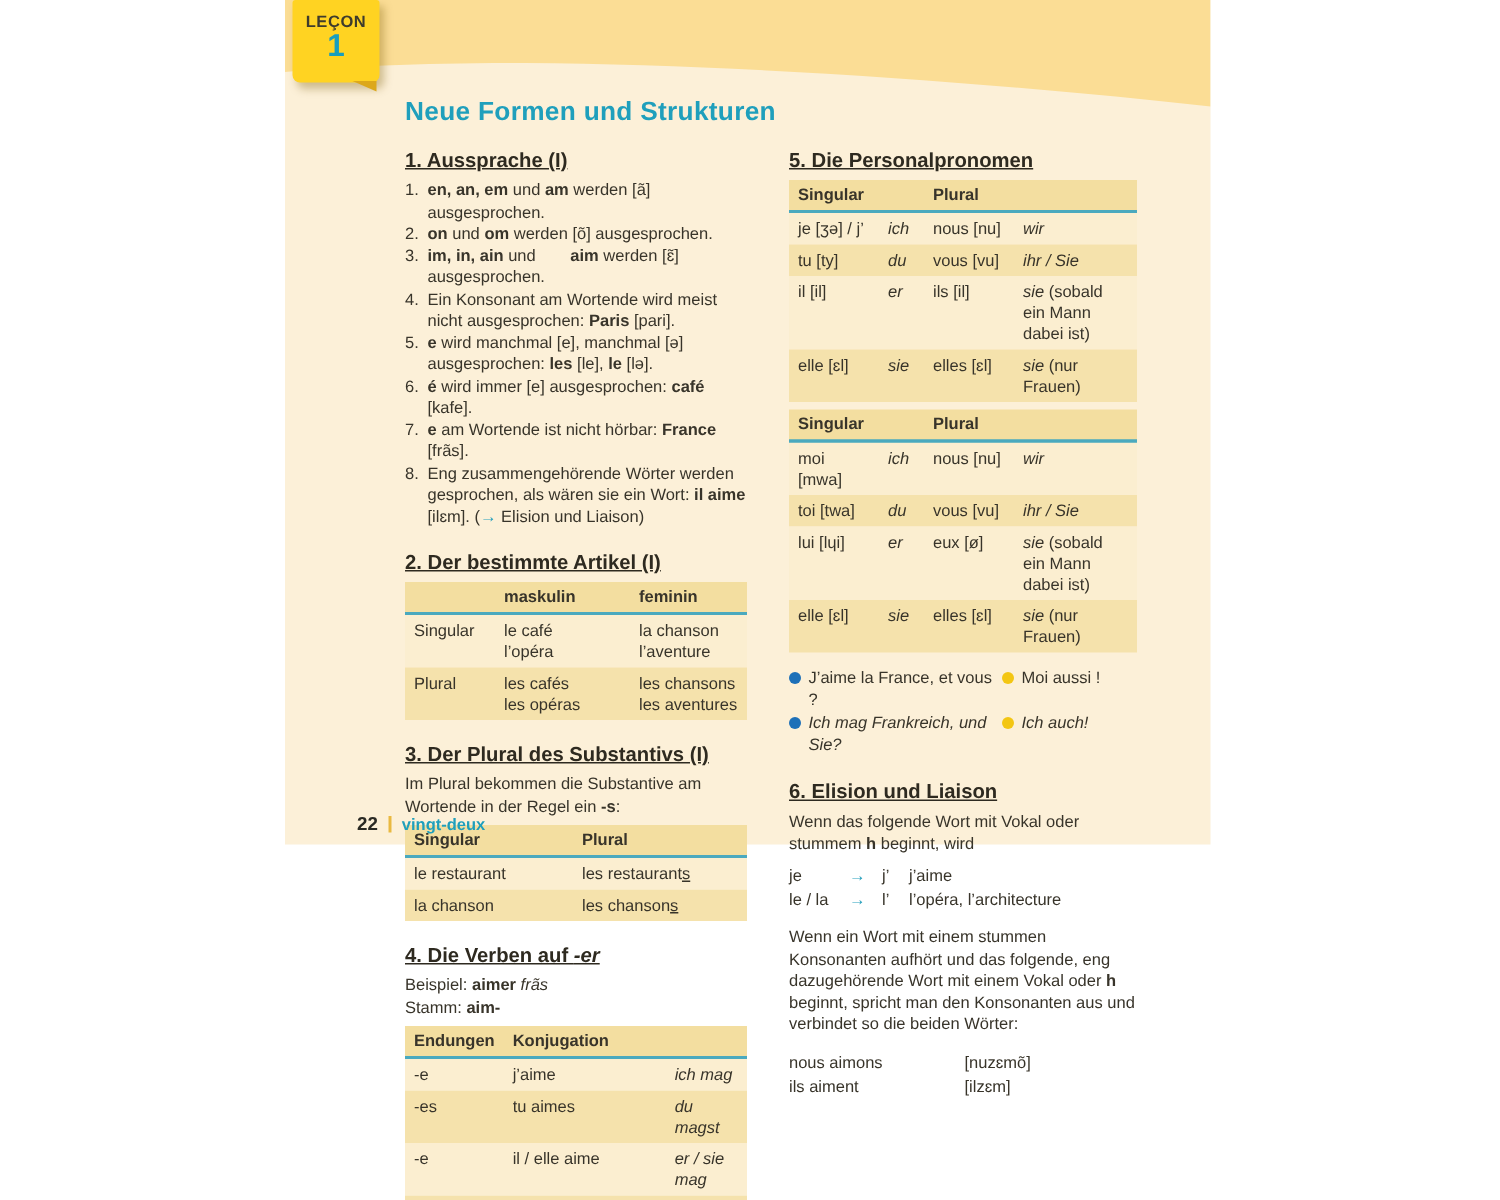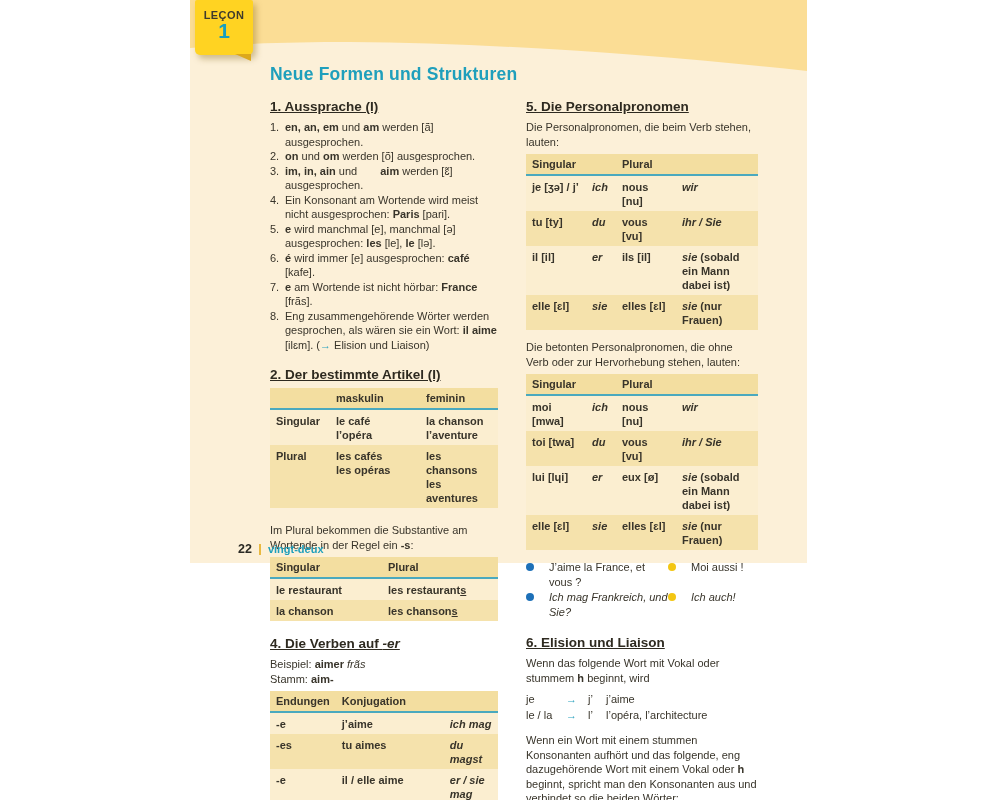--- a/index.html
+++ b/index.html
@@ -29,27 +29,27 @@
   .sec-h{font-size:13.5px;font-weight:bold;color:#2e2a20;margin:15px 0 6px 0;}
   .sec-h:first-child{margin-top:0;text-decoration:underline;}
   .body-txt{font-size:11px;line-height:14.5px;margin:0 0 4px 0;}
   
   .li{display:flex;font-size:11px;line-height:14.5px;}
   .li-num{width:15px;flex:none;}
   .li-txt{flex:1;}
   
   table{border-collapse:collapse;width:100%;margin-top:5px;font-size:11px;line-height:14px;}
   th{background:#F3DEA0;text-align:left;font-weight:bold;padding:3px 6px;border-bottom:2px solid #4AA9BE;}
-  td{padding:3.5px 6px;vertical-align:top;font-weight:bold;}
+  td{padding:3.5px 6px;vertical-align:top;}
   tbody tr:nth-child(odd) td{background:#FBEED0;}
   tbody tr:nth-child(even) td{background:#F5E2AC;}
   
   .bullets{margin-top:10px;font-size:11px;line-height:15px;}
   .b-row{display:flex;}
-  .b-item{display:flex;align-items:flex-start;gap:15px;}
+  .b-item{display:flex;align-items:flex-start;gap:5px;}
   .b-item.first{width:142px;flex:none;}
   .dot{width:8px;height:8px;border-radius:50%;flex:none;margin-top:3px;}
   .dot.blue{background:#1D70B8;}
   .dot.yellow{background:#F3C613;}
   
   .eli-row{display:flex;font-size:11px;line-height:16px;}
   .eli-w{width:40px;flex:none;}
   .eli-a{width:22px;flex:none;color:#2BA2BE;font-weight:bold;}
   .eli-r{width:18px;flex:none;}
   .eli-e{flex:1;}
@@ -146,20 +146,21 @@
                     <td>Plural</td>
                     <td>les cafés<br><span>les opéras</span></td>
                     <td>les chansons<br><span>les aventures</span></td>
                   </tr>
                 </tbody>
               </table>
             </div>
         </div>
 
         <div class="section">
+          <div class="sec-h">3. Der Plural des Substantivs (I)</div>
           <p class="body-txt">Im Plural bekommen die Substantive am Wortende in der Regel ein <span style="font-weight: bold;">-s</span>:</p>
           <div>
               <table>
                 <colgroup>
                   <col style="width: 112px;">
                   <col>
                 </colgroup>
                 <thead>
                   <tr>
                     <th>Singular</th>
@@ -224,21 +225,20 @@
             </div>
 
         </div>
 
       </div>
 
       <div class="col-right">
 
         <div class="section">
           <div class="sec-h">5. Die Personalpronomen</div>
-          <p class="body-txt">Die Personalpronomen, die beim Verb stehen, lauten:</p>
           <div>
               <table>
                 <colgroup>
                   <col style="width: 60px;">
                   <col style="width: 30px;">
                   <col style="width: 60px;">
                   <col>
                 </colgroup>
                 <thead>
                   <tr>
@@ -267,21 +267,20 @@
                   </tr>
                   <tr>
                     <td>elle [ɛl]</td>
                     <td><span style="font-style: italic;">sie</span></td>
                     <td>elles [ɛl]</td>
                     <td><span style="font-style: italic;">sie</span> (nur Frauen)</td>
                   </tr>
                 </tbody>
               </table>
             </div>
-          <p class="body-txt" style="margin-top:10px">Die betonten Personalpronomen, die ohne Verb oder zur Hervorhebung stehen, lauten:</p>
           <div>
               <table>
                 <colgroup>
                   <col style="width: 60px;">
                   <col style="width: 30px;">
                   <col style="width: 60px;">
                   <col>
                 </colgroup>
                 <thead>
                   <tr>

